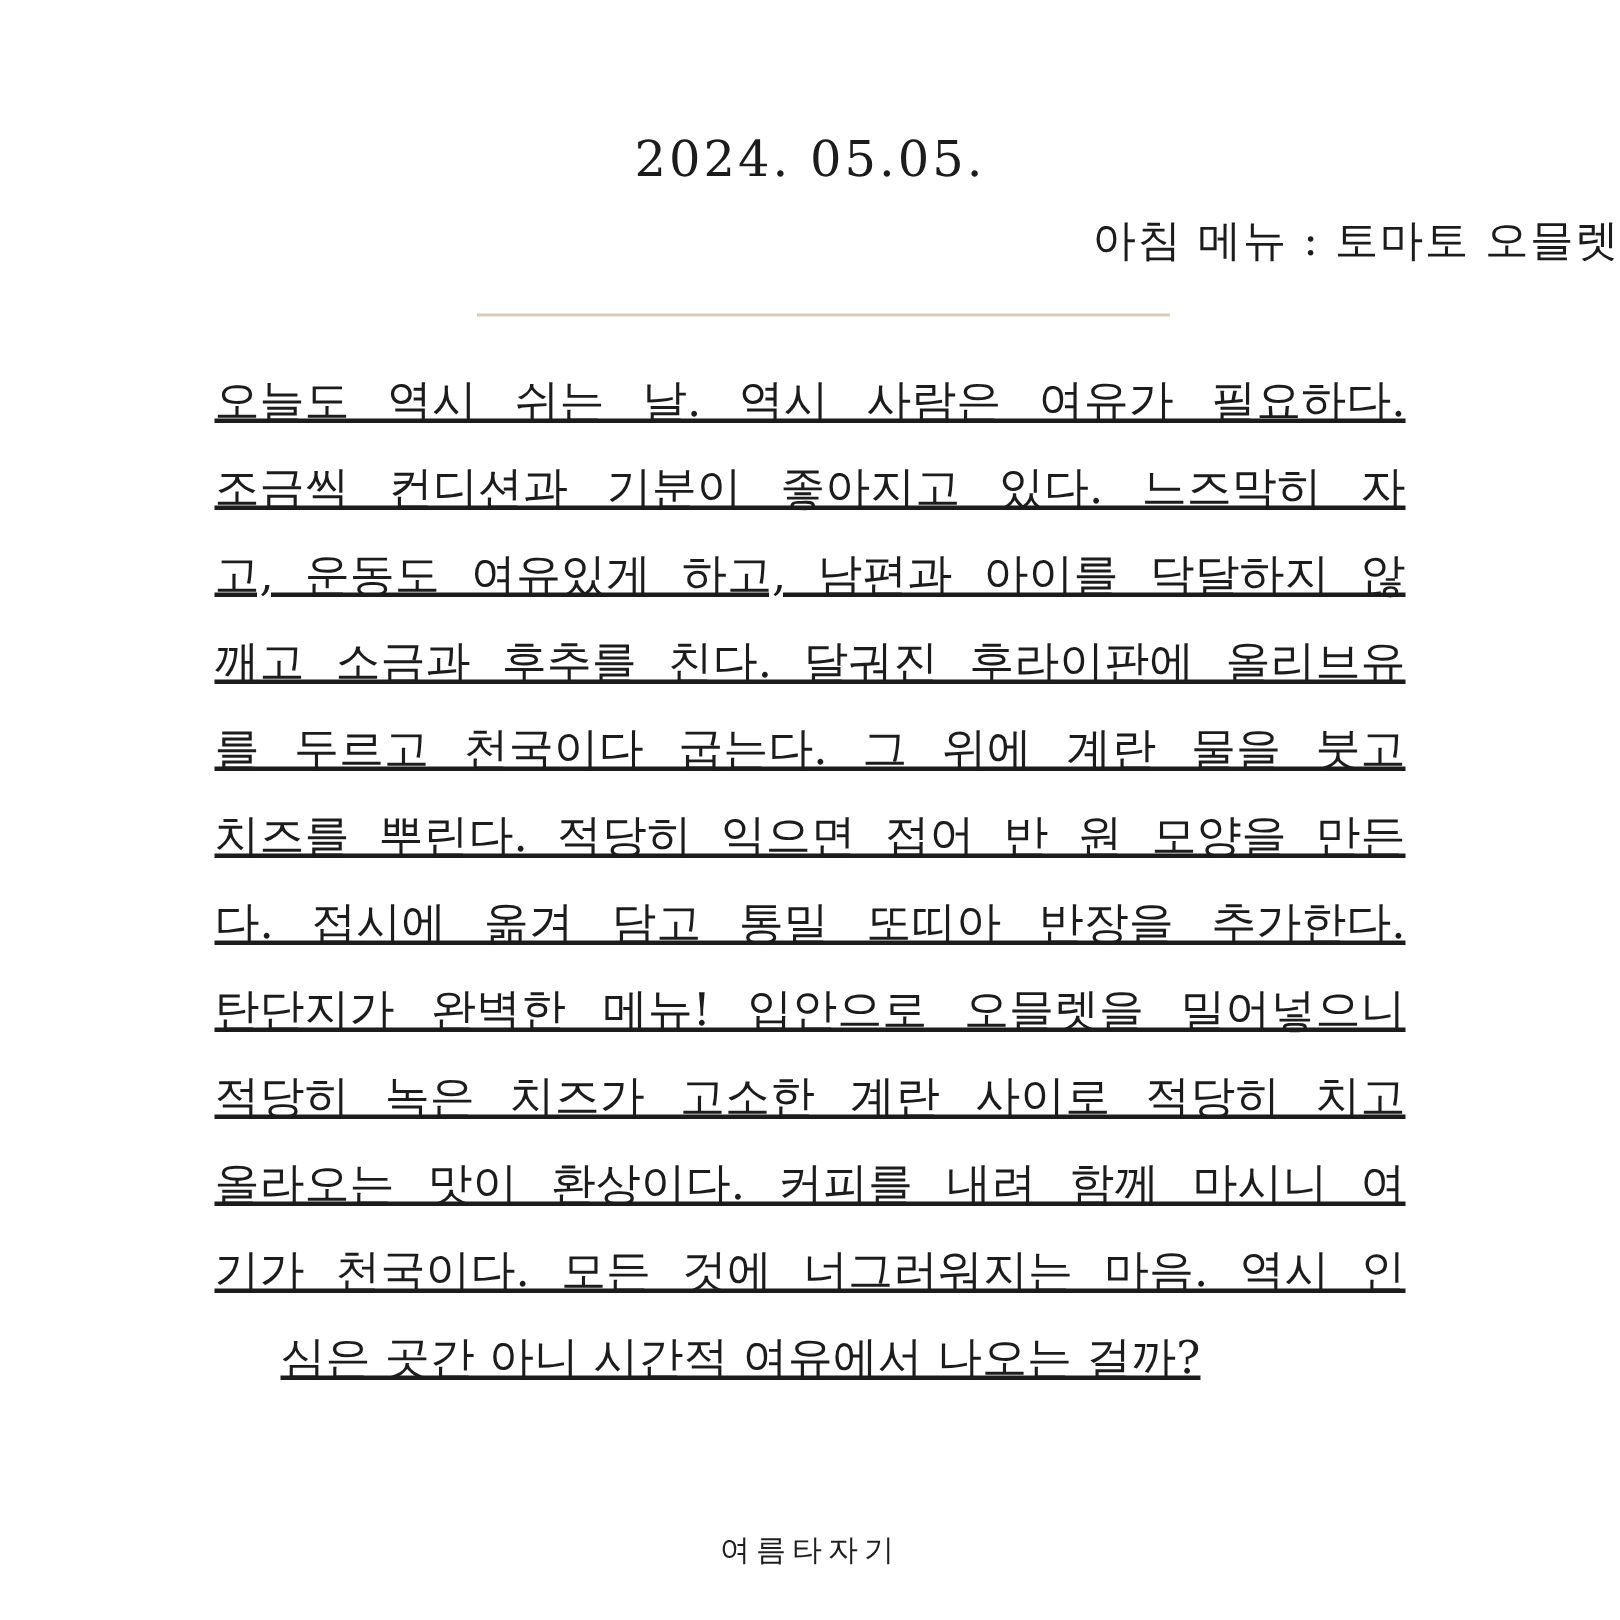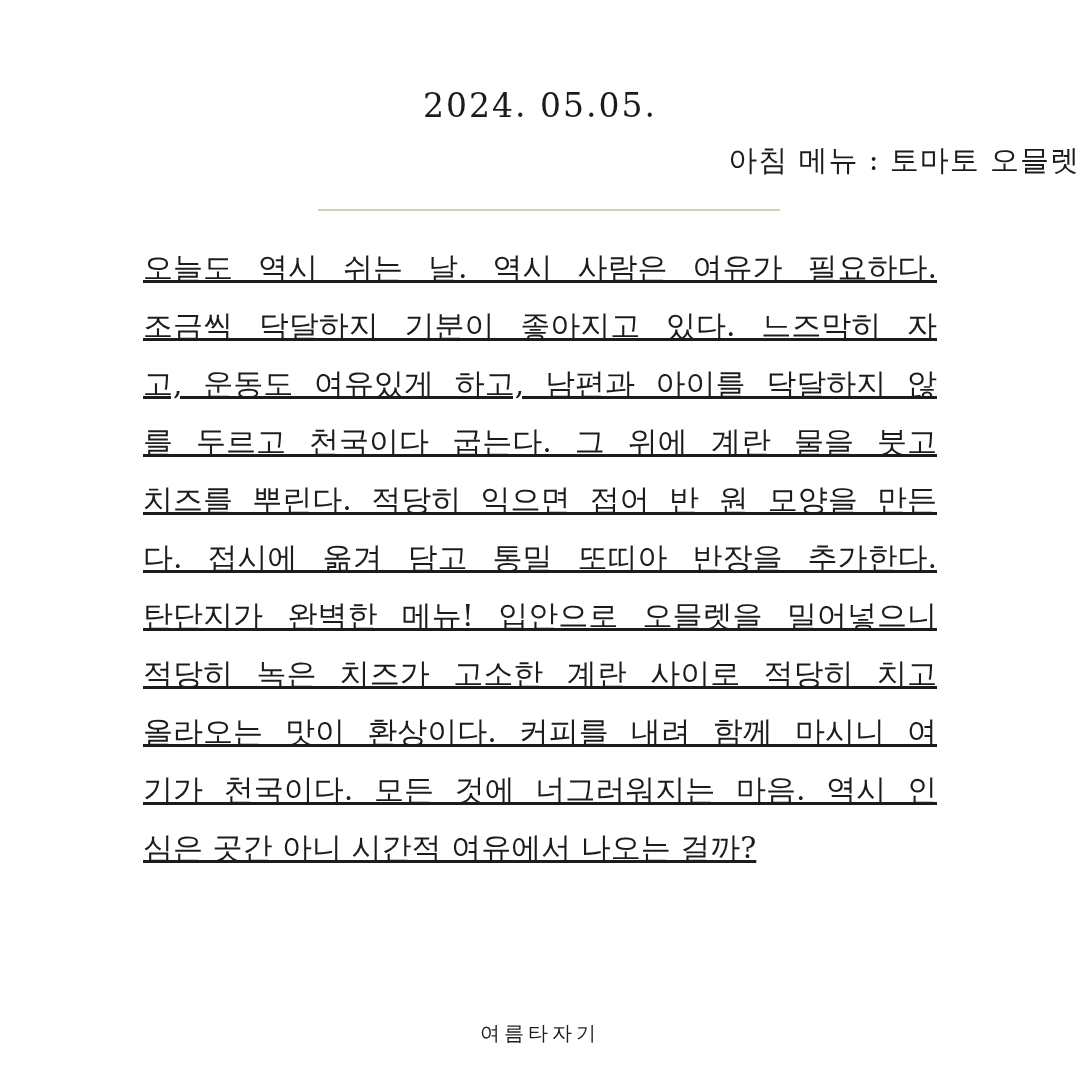--- a/index.html
+++ b/index.html
@@ -56,20 +56,21 @@
   }
   .body-text .line {
     height: 58px;
     text-align: justify;
     text-align-last: justify;
     white-space: normal;
     text-decoration: underline;
   }
   .body-text .line:last-child {
     text-align-last: left;
+    margin-left: 44px;
   }
   .footer-signature {
     position: absolute;
     top: 1020px;
     left: 0;
     right: 0;
     text-align: center;
     font-size: 20px;
     letter-spacing: 4px;
     color: #1f1f1f;
@@ -82,22 +83,23 @@
 <div class="page">
 
   <div class="date">2024. 05.05.</div>
 
   <div class="subtitle">아침 메뉴 : 토마토 오믈렛</div>
 
   <div class="divider"></div>
 
   <div class="body-text">
     <div class="line">오늘도 역시 쉬는 날. 역시 사람은 여유가 필요하다.</div>
-    <div class="line">조금씩 닥달하지 기분이 좋아지고 있다. 느즈막히 자</div>
+    <div class="line">조금씩 컨디션과 기분이 좋아지고 있다. 느즈막히 자</div>
     <div class="line">고, 운동도 여유있게 하고, 남편과 아이를 닥달하지 않</div>
+    <div class="line">깨고 소금과 후추를 친다. 달궈진 후라이판에 올리브유</div>
     <div class="line">를 두르고 천국이다 굽는다. 그 위에 계란 물을 붓고</div>
     <div class="line">치즈를 뿌린다. 적당히 익으면 접어 반 원 모양을 만든</div>
     <div class="line">다. 접시에 옮겨 담고 통밀 또띠아 반장을 추가한다.</div>
     <div class="line">탄단지가 완벽한 메뉴! 입안으로 오믈렛을 밀어넣으니</div>
     <div class="line">적당히 녹은 치즈가 고소한 계란 사이로 적당히 치고</div>
     <div class="line">올라오는 맛이 환상이다. 커피를 내려 함께 마시니 여</div>
     <div class="line">기가 천국이다. 모든 것에 너그러워지는 마음. 역시 인</div>
     <div class="line">심은 곳간 아니 시간적 여유에서 나오는 걸까?</div>
   </div>
 

